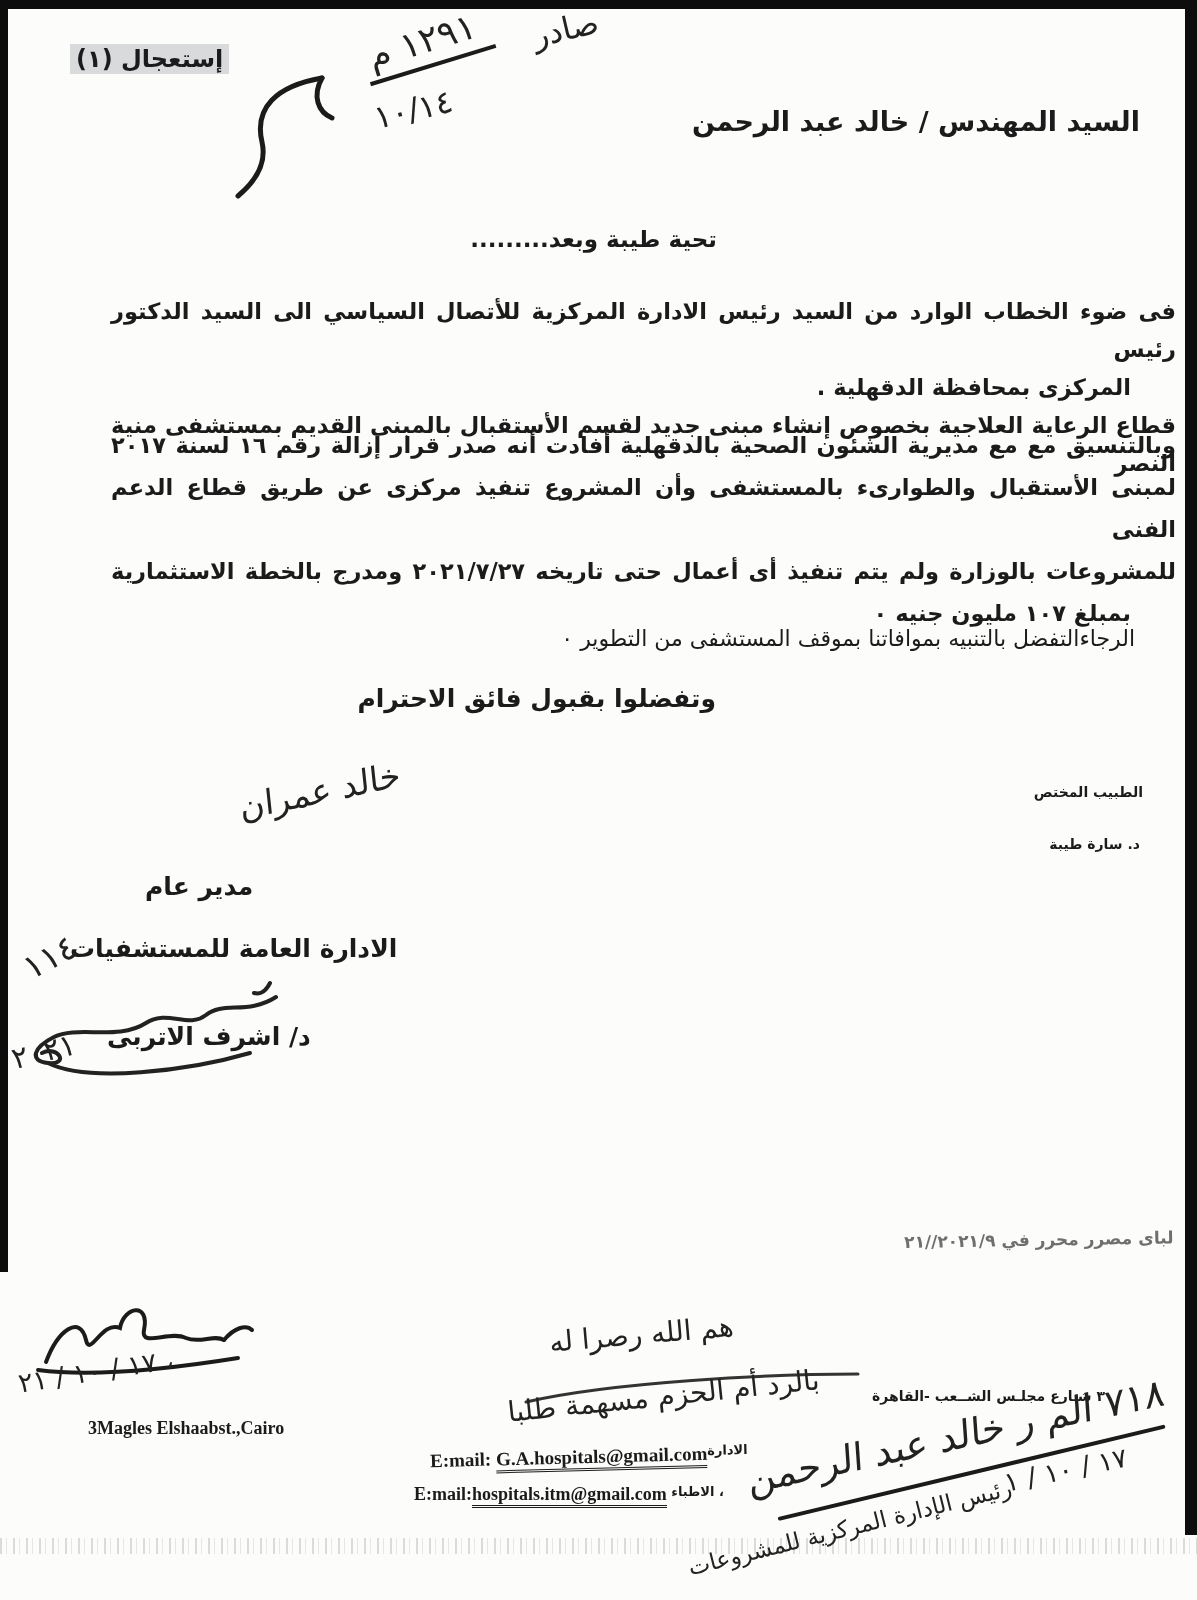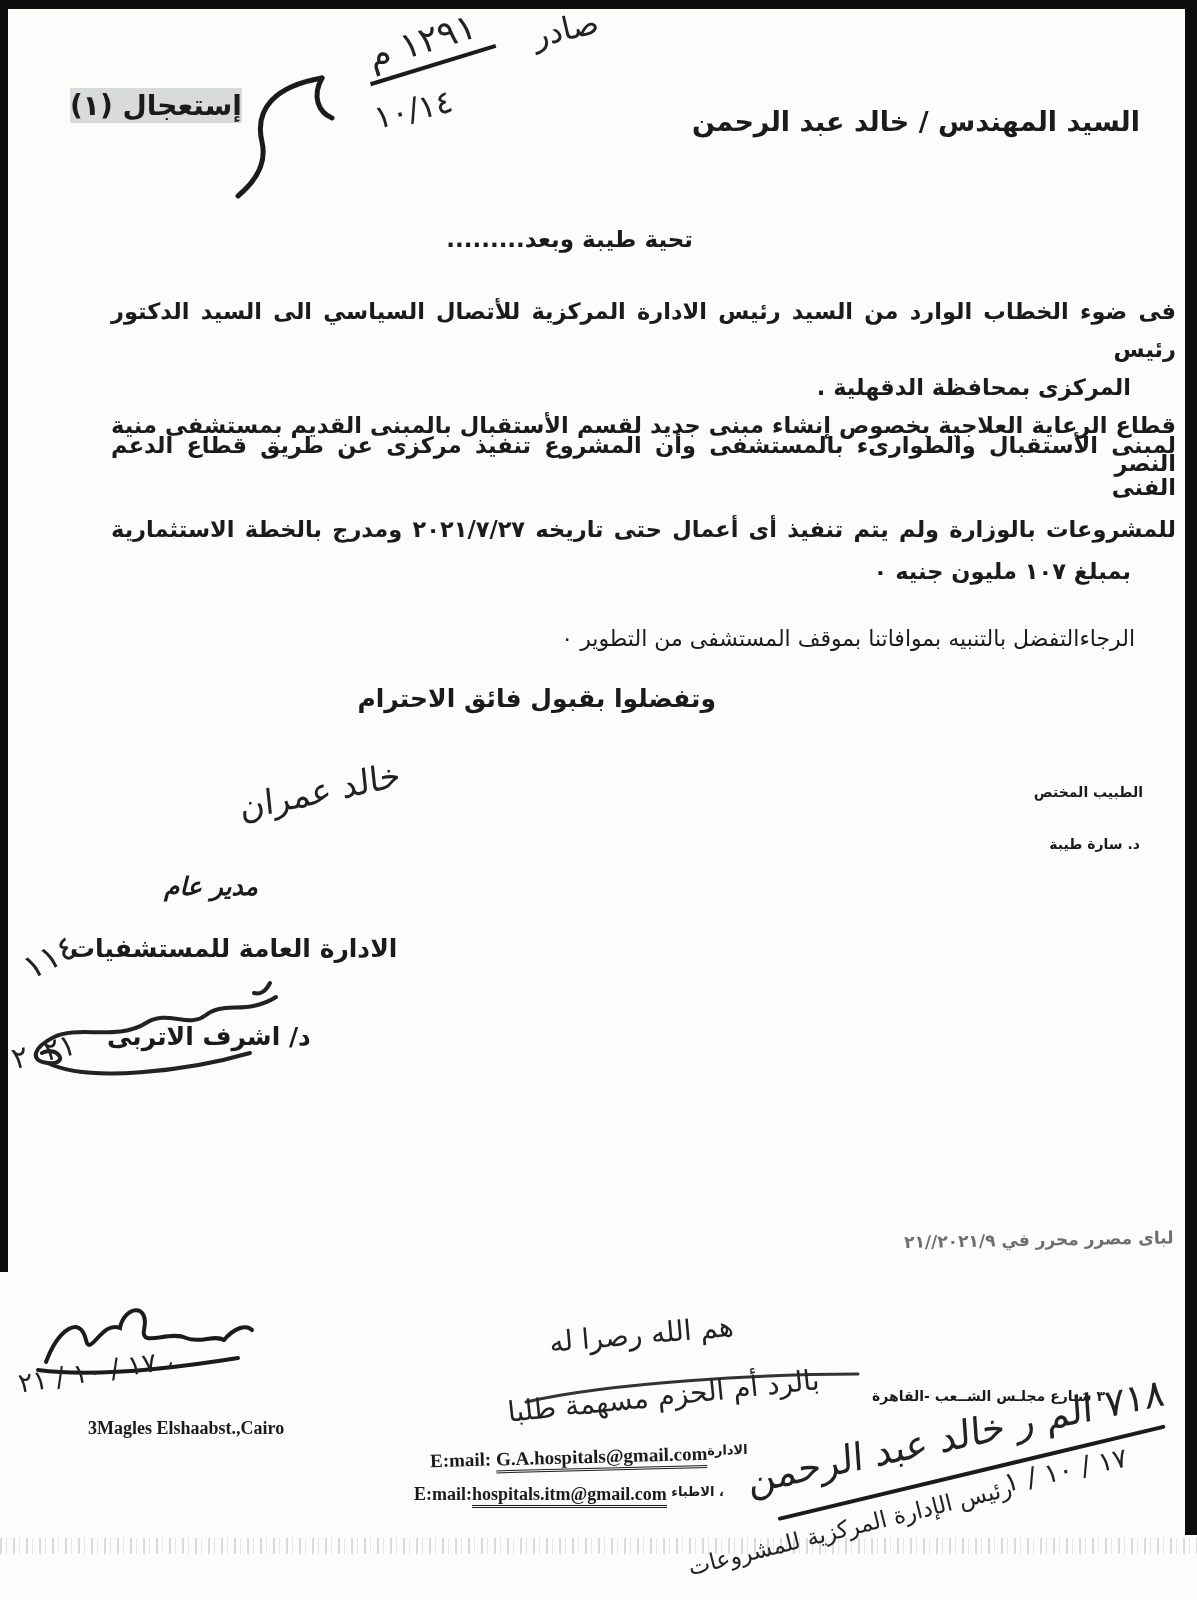--- a/index.html
+++ b/index.html
@@ -11,21 +11,21 @@
   .abs{position:absolute;}
   .ar{direction:rtl;unicode-bidi:plaintext;}
   .b{font-weight:bold;}
   
   .edge{background:#0d0d0d;}
   .noise{
     background:repeating-linear-gradient(90deg,rgba(40,40,40,.35) 0 2px,transparent 2px 6px,rgba(60,60,60,.25) 6px 7px,transparent 7px 13px);
     opacity:.45;
   }
   
-  .urgency{font-size:28px;font-weight:bold;background:#d9dadb;padding:1px 0;margin-top:44px;}
+  .urgency{font-size:24px;font-weight:bold;background:#d9dadb;padding:1px 6px;}
   .recip1{font-size:27px;font-weight:bold;margin-left:44px;}
   .recip2{font-size:24px;font-weight:bold;}
   .greet{font-size:23px;font-weight:bold;}
   .bodyline{
     width:1065px;font-size:22.5px;font-weight:bold;line-height:38px;
     direction:rtl;text-align:right;white-space:nowrap;
   }
   .fill{white-space:normal;text-align:justify;text-align-last:justify;margin-left:45px;}
   .req{font-size:22px;font-weight:normal;}
   .close{font-size:25px;font-weight:bold;}
@@ -57,43 +57,44 @@
     <span class="abs ar hand" style="right:0;top:14px;font-size:32px;">صادر</span>
     <span class="abs ar hand" style="right:108px;top:-4px;font-size:36px;border-bottom:4px solid #1b1b1b;padding:0 14px 4px 6px;transform:rotate(-4deg);">١٢٩١ م</span>
     <span class="abs hand" dir="ltr" style="right:160px;top:58px;font-size:32px;">١٠/١٤</span>
   </div>
   <svg width="120" height="140" style="left:236px;top:68px;">
     <path d="M86,10 C40,18 18,40 26,74 C32,100 14,118 2,128" fill="none" stroke="#1b1b1b" stroke-width="5" stroke-linecap="round"></path>
     <path d="M86,10 C76,28 82,44 96,50" fill="none" stroke="#1b1b1b" stroke-width="5" stroke-linecap="round"></path>
   </svg>
 
   <div class="abs ar recip1" style="right:57px;top:106px;">السيد المهندس /  خالد عبد الرحمن</div>
-  <div class="abs ar greet" style="right:504px;top:226px;text-align:right;">تحية طيبة وبعد.........</div>
+  <div class="abs ar greet" style="right:480px;top:226px;text-align:right;">تحية طيبة وبعد.........</div>
 
   <div class="abs" style="left:66px;top:292px;">
     <div class="bodyline fill">فى ضوء الخطاب الوارد من السيد رئيس الادارة المركزية للأتصال السياسي الى السيد الدكتور رئيس</div>
     <div class="bodyline">المركزى بمحافظة الدقهلية .</div>
     <div class="bodyline fill">قطاع الرعاية العلاجية بخصوص إنشاء مبنى جديد لقسم الأستقبال بالمبنى القديم بمستشفى منية النصر</div>
   </div>
 
   <div class="abs" style="left:66px;top:424px;">
+    <div class="bodyline fill" style="line-height:42px;">وبالتنسيق مع مع مديرية الشئون الصحية بالدقهلية أفادت أنه صدر قرار إزالة رقم ١٦ لسنة ٢٠١٧</div>
     <div class="bodyline fill" style="line-height:42px;">لمبنى الأستقبال والطوارىء بالمستشفى وأن المشروع تنفيذ مركزى عن طريق قطاع الدعم الفنى</div>
     <div class="bodyline fill" style="line-height:42px;">للمشروعات بالوزارة ولم يتم تنفيذ أى أعمال حتى تاريخه ٢٠٢١/٧/٢٧ ومدرج بالخطة الاستثمارية</div>
     <div class="bodyline" style="line-height:42px;">بمبلغ ١٠٧ مليون جنيه ٠</div>
   </div>
 
   <div class="abs ar req" style="right:62px;top:626px;">الرجاءالتفضل بالتنبيه بموافاتنا بموقف المستشفى من التطوير ٠</div>
   <div class="abs ar close" style="right:481px;top:684px;">وتفضلوا بقبول فائق الاحترام</div>
 
   <div class="abs ar sig-small" style="right:54px;top:784px;">الطبيب المختص</div>
   <div class="abs ar sig-small" style="right:57px;top:836px;">د. سارة طيبة</div>
 
   <div class="abs ar hand hw1" style="left:238px;top:788px;">خالد عمران</div>
 
-  <div class="abs ar mgr" style="left:164px;top:872px;font-style:italic;">مدير عام</div>
+  <div class="abs ar mgr" style="left:145px;top:872px;">مدير عام</div>
   <div class="abs ar mgr" style="left:70px;top:934px;">الادارة العامة للمستشفيات</div>
   <div class="abs ar mgr" style="left:107px;top:1022px;">د/ اشرف الاتربى</div>
 
   <div class="abs hand" dir="ltr" style="left:16px;top:952px;font-size:34px;transform:rotate(-28deg);">١١٤</div>
   <svg width="280" height="110" style="left:18px;top:975px;">
     <path d="M258,22 C230,40 205,26 188,40 C170,54 150,34 128,48 C100,66 60,50 36,62 C16,72 10,86 30,88 C52,90 40,70 24,78" fill="none" stroke="#222" stroke-width="4" stroke-linecap="round"></path>
     <path d="M252,8 C248,16 242,20 236,18" fill="none" stroke="#222" stroke-width="4" stroke-linecap="round"></path>
     <path d="M30,88 C70,108 170,96 232,78" fill="none" stroke="#222" stroke-width="4" stroke-linecap="round"></path>
   </svg>
   <div class="abs hand" dir="ltr" style="left:8px;top:1042px;font-size:30px;letter-spacing:8px;transform:rotate(-14deg);">٢٠٢١</div>

